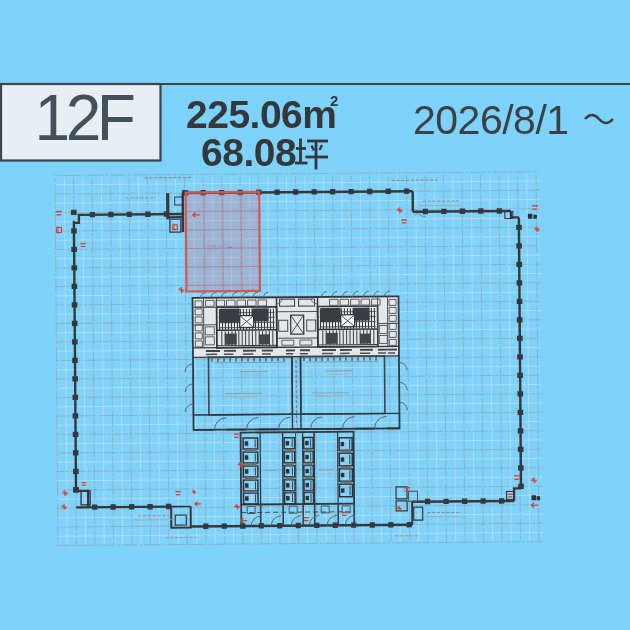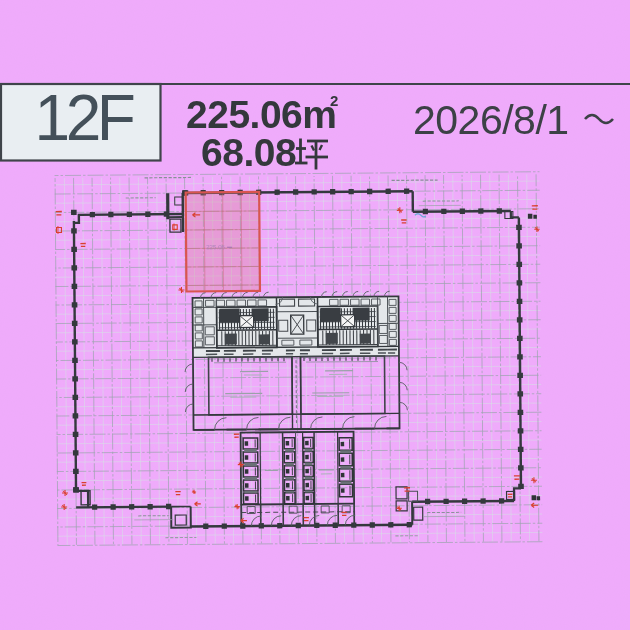--- a/index.html
+++ b/index.html
@@ -1,16 +1,16 @@
 <!DOCTYPE html>
 <html><head>
 <meta charset="utf-8">
 <style>
 html,body{margin:0;padding:0;background:#ffffff;}
-#sheet{position:relative;width:630px;height:630px;background:#f0abfc;overflow:hidden;}
+#sheet{position:relative;width:630px;height:630px;background:#7dd3fc;overflow:hidden;}
 </style>
 </head>
 <body>
 <div id="sheet">
 <svg width="630" height="630" viewBox="0 0 630 630" xmlns="http://www.w3.org/2000/svg">
 <filter id="paper">
         <feTurbulence type="fractalNoise" baseFrequency="0.9" numOctaves="2" result="n"></feTurbulence>
         <feColorMatrix in="n" type="matrix" values="0 0 0 0 0.45 0 0 0 0 0.47 0 0 0 0 0.5 0 0 0 0.5 0"></feColorMatrix>
       </filter>
 <g transform="rotate(-0.45,315,360)">

